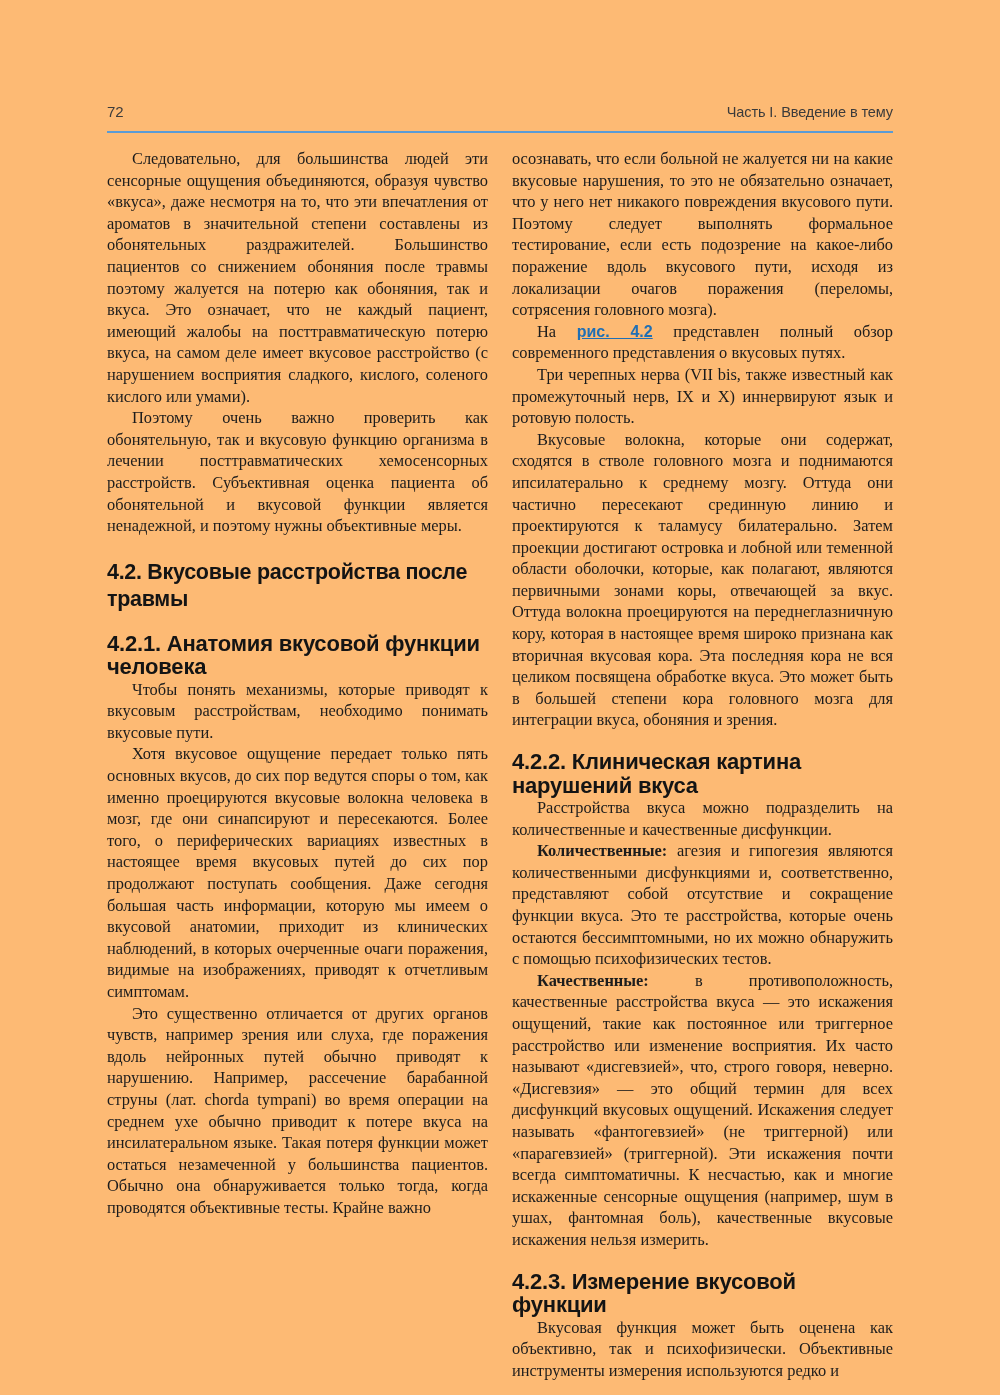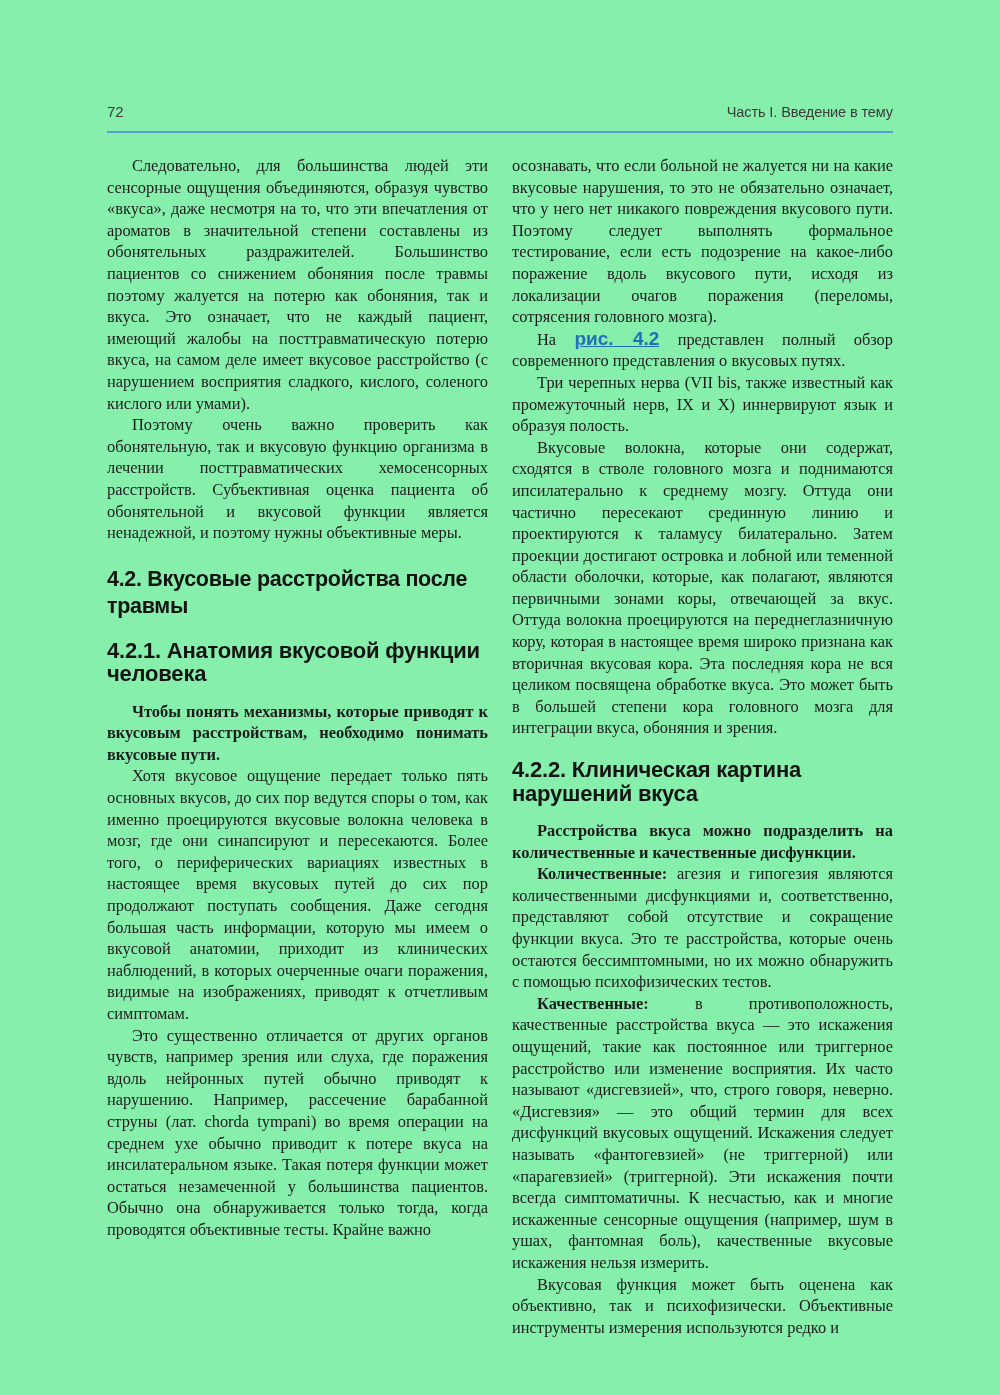--- a/index.html
+++ b/index.html
@@ -4,21 +4,21 @@
 <style>
   html, body {
     margin: 0;
     padding: 0;
     background: #ffffff;
   }
   .page {
     position: relative;
     width: 1000px;
     height: 1395px;
-    background: #86efac;
+    background: #fdba74;
     box-sizing: border-box;
     overflow: hidden;
   }
 
   
   .running-head {
     position: absolute;
     left: 107px;
     top: 103px;
     width: 786px;
@@ -47,21 +47,21 @@
   
   .columns {
     position: absolute;
     left: 107px;
     top: 148px;
     width: 786px;
     height: 1180px;
   }
   .col {
     position: absolute;
-    top: 7px;
+    top: 0;
     width: 381px;
     height: 100%;
   }
   .col-left  { left: 0; }
   .col-right { left: 405px; }
 
   p.body {
     margin: 0;
     font-family: "Liberation Serif", serif;
     font-size: 16.4px;
@@ -85,33 +85,33 @@
   h3.subsec {
     margin: 19px 0 0 0;
     font-family: "Liberation Sans", sans-serif;
     font-size: 22px;
     font-weight: bold;
     line-height: 23.5px;
     color: #141414;
     letter-spacing: -0.2px;
   }
   h2.sec + p.body,
-  h3.subsec + p.body { margin-top: 15px; font-weight: bold; }
+  h3.subsec + p.body { margin-top: 0; }
 
   p.body + p.body { margin-top: 0; }
 
   .lead {
     font-weight: bold;
   }
   .ital { }
   .link {
     color: #1f6fb5;
     font-weight: bold;
     font-family: "Liberation Sans", sans-serif;
-    font-size: 19px;
+    font-size: 16px;
   }
 </style>
 </head>
 <body>
 
 <div class="page">
 
   <div class="running-head">
     <span class="folio">72</span>
     <span>Часть I. Введение в тему</span>
@@ -134,27 +134,28 @@
       <p class="body"><span>Это существенно отличается от других органов чувств, например зрения или слуха, где поражения вдоль нейронных путей обычно приводят к нарушению. Например, рассечение барабанной струны (лат. </span><span class="ital">chorda tympani</span><span>) во время операции на среднем ухе обычно приводит к потере вкуса на инсилатеральном языке. Такая потеря функции может остаться незамеченной у большинства пациентов. Обычно она обнаруживается только тогда, когда проводятся объективные тесты. Крайне важно</span></p>
 
     </div>
 
     <div class="col col-right">
 
       <p class="body cont">осознавать, что если больной не жалуется ни на какие вкусовые нарушения, то это не обязательно означает, что у него нет никакого повреждения вкусового пути. Поэтому следует выполнять формальное тестирование, если есть подозрение на какое-либо поражение вдоль вкусового пути, исходя из локализации очагов поражения (переломы, сотрясения головного мозга).</p>
 
       <p class="body"><span>На </span><a class="link" href="#">рис. 4.2</a><span> представлен полный обзор современного представления о вкусовых путях.</span></p>
 
-      <p class="body">Три черепных нерва (VII bis, также известный как промежуточный нерв, IX и X) иннервируют язык и образуя полость.</p>
+      <p class="body">Три черепных нерва (VII bis, также известный как промежуточный нерв, IX и X) иннервируют язык и ротовую полость.</p>
       <p class="body">Вкусовые волокна, которые они содержат, сходятся в стволе головного мозга и поднимаются ипсилатерально к среднему мозгу. Оттуда они частично пересекают срединную линию и проектируются к таламусу билатерально. Затем проекции достигают островка и лобной или теменной области оболочки, которые, как полагают, являются первичными зонами коры, отвечающей за вкус. Оттуда волокна проецируются на переднеглазничную кору, которая в настоящее время широко признана как вторичная вкусовая кора. Эта последняя кора не вся целиком посвящена обработке вкуса. Это может быть в большей степени кора головного мозга для интеграции вкуса, обоняния и зрения.</p>
 
       <h3 class="subsec">4.2.2. Клиническая картина нарушений вкуса</h3>
       <p class="body">Расстройства вкуса можно подразделить на количественные и качественные дисфункции.</p>
 
       <p class="body"><span class="lead">Количественные:</span><span> агезия и гипогезия являются количественными дисфункциями и, соответственно, представляют собой отсутствие и сокращение функции вкуса. Это те расстройства, которые очень остаются бессимптомными, но их можно обнаружить с помощью психофизических тестов.</span></p>
 
       <p class="body"><span class="lead">Качественные:</span><span> в противоположность, качественные расстройства вкуса — это искажения ощущений, такие как постоянное или триггерное расстройство или изменение восприятия. Их часто называют «дисгевзией», что, строго говоря, неверно. «Дисгевзия» — это общий термин для всех дисфункций вкусовых ощущений. Искажения следует называть «фантогевзией» (не триггерной) или «парагевзией» (триггерной). Эти искажения почти всегда симптоматичны. К несчастью, как и многие искаженные сенсорные ощущения (например, шум в ушах, фантомная боль), качественные вкусовые искажения нельзя измерить.</span></p>
 
+      <h3 class="subsec">4.2.3. Измерение вкусовой функции</h3>
       <p class="body">Вкусовая функция может быть оценена как объективно, так и психофизически. Объективные инструменты измерения используются редко и</p>
 
     </div>
   </div>
 </div>
 
 </body></html>

